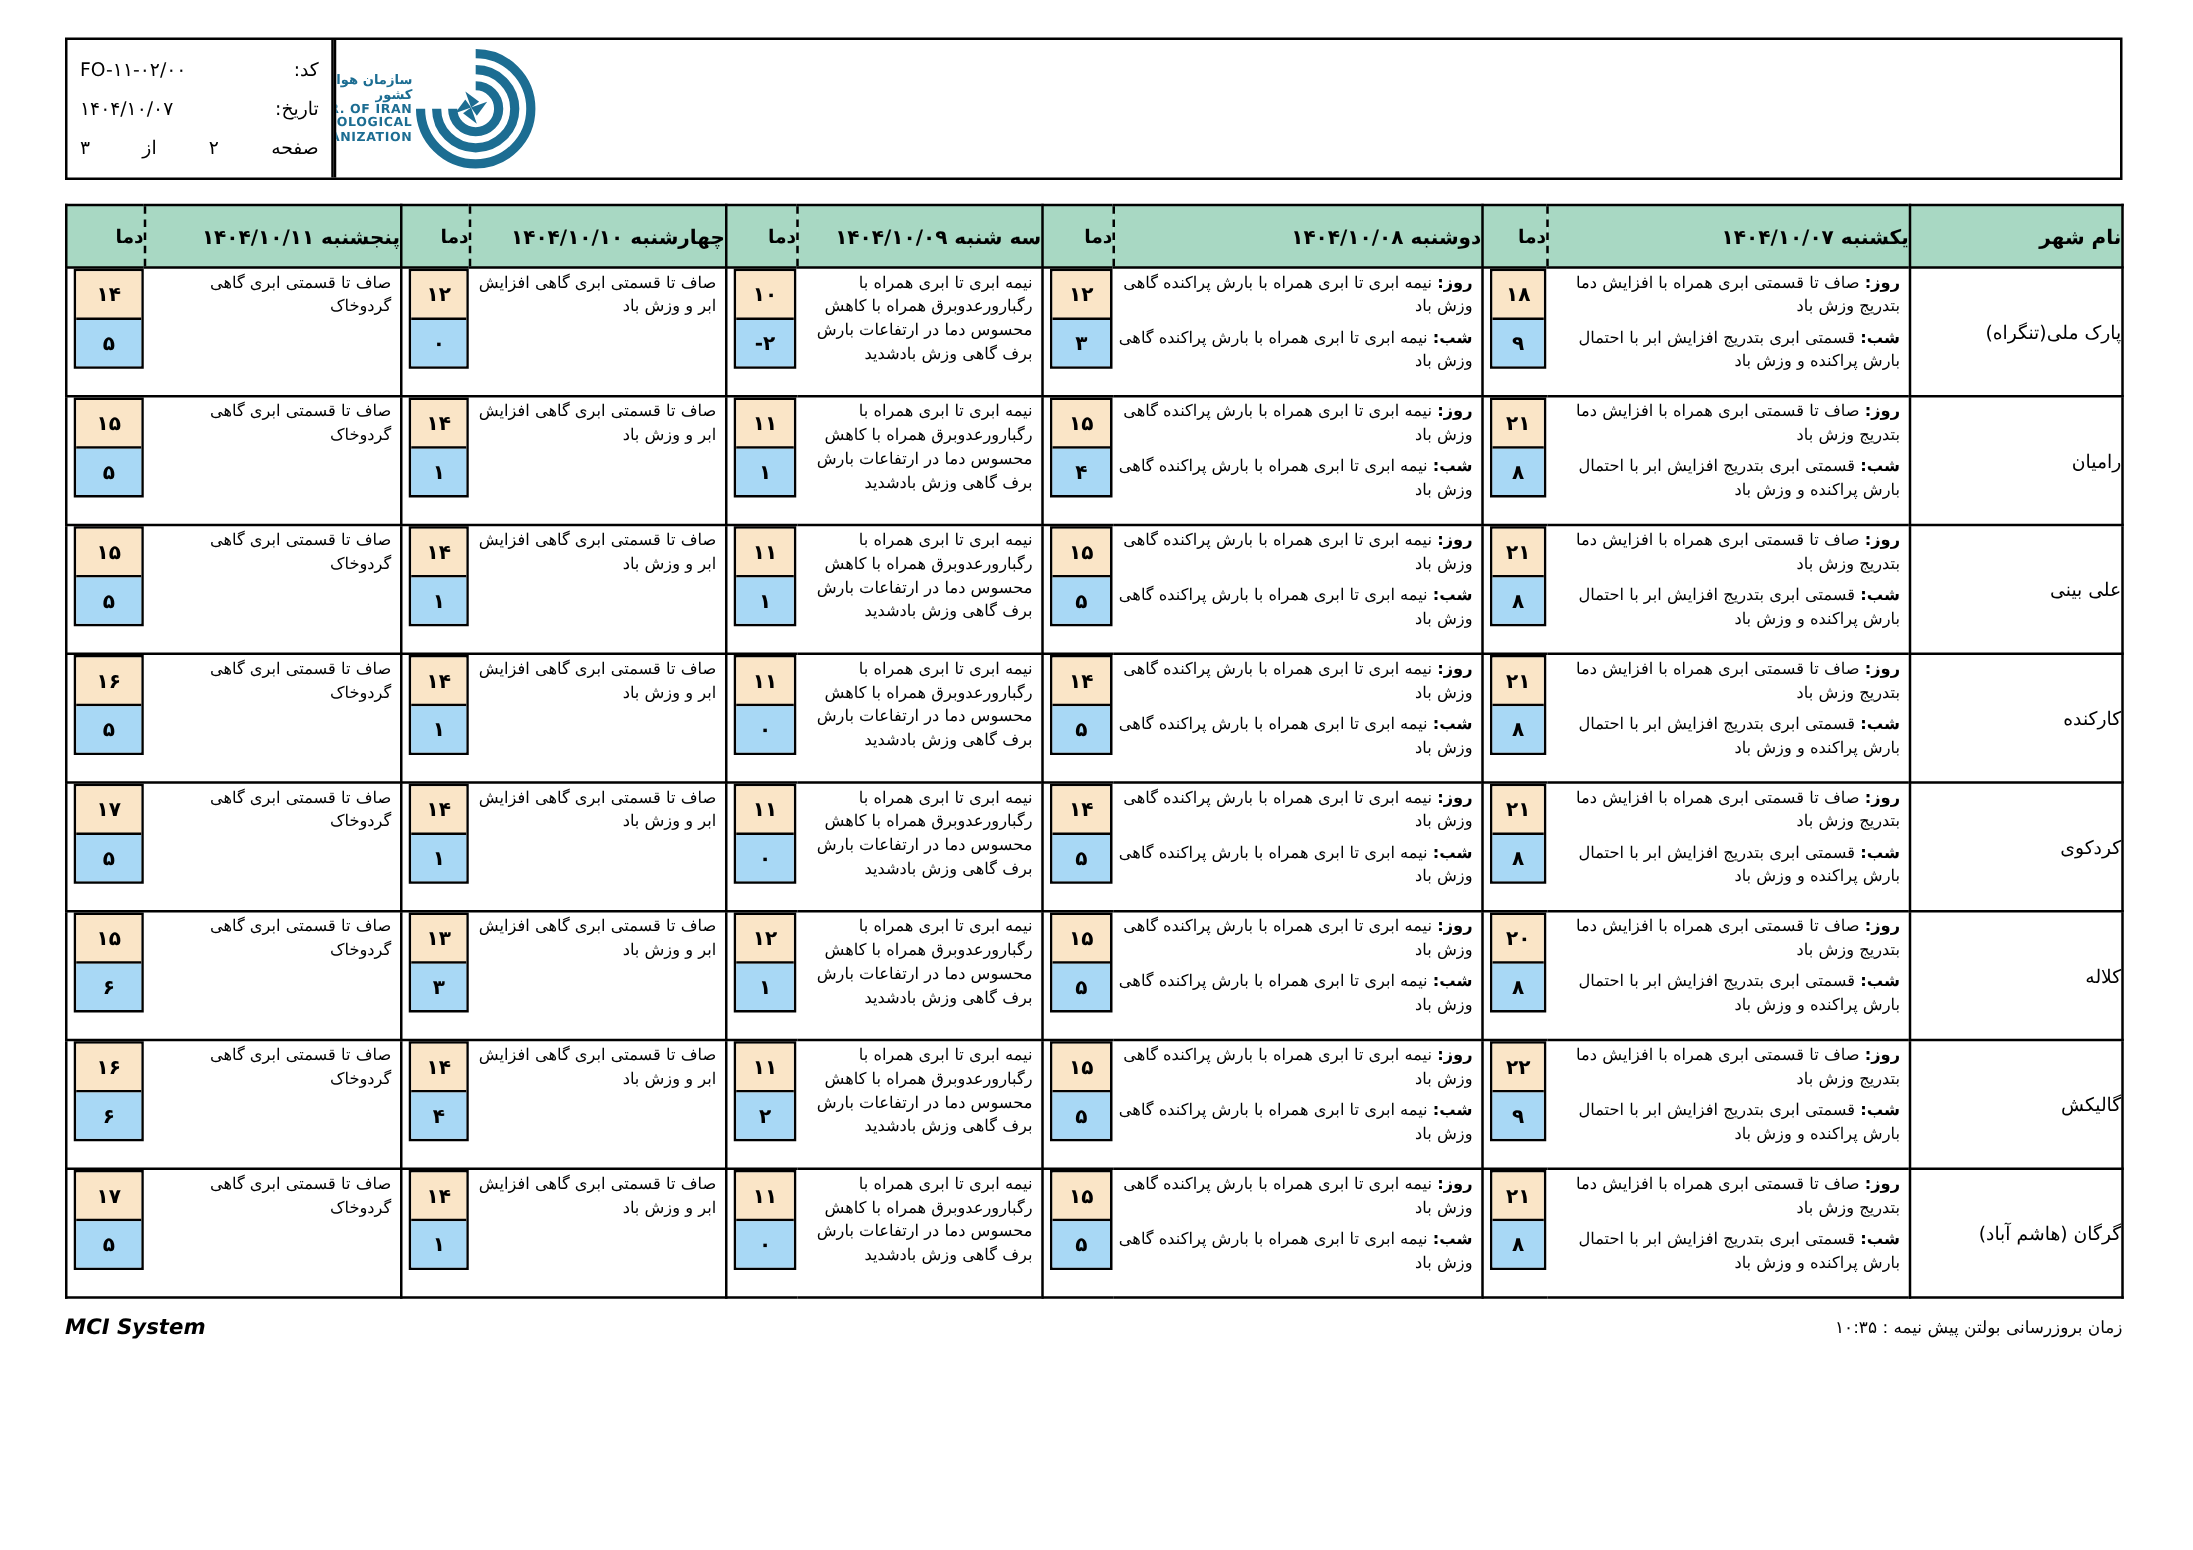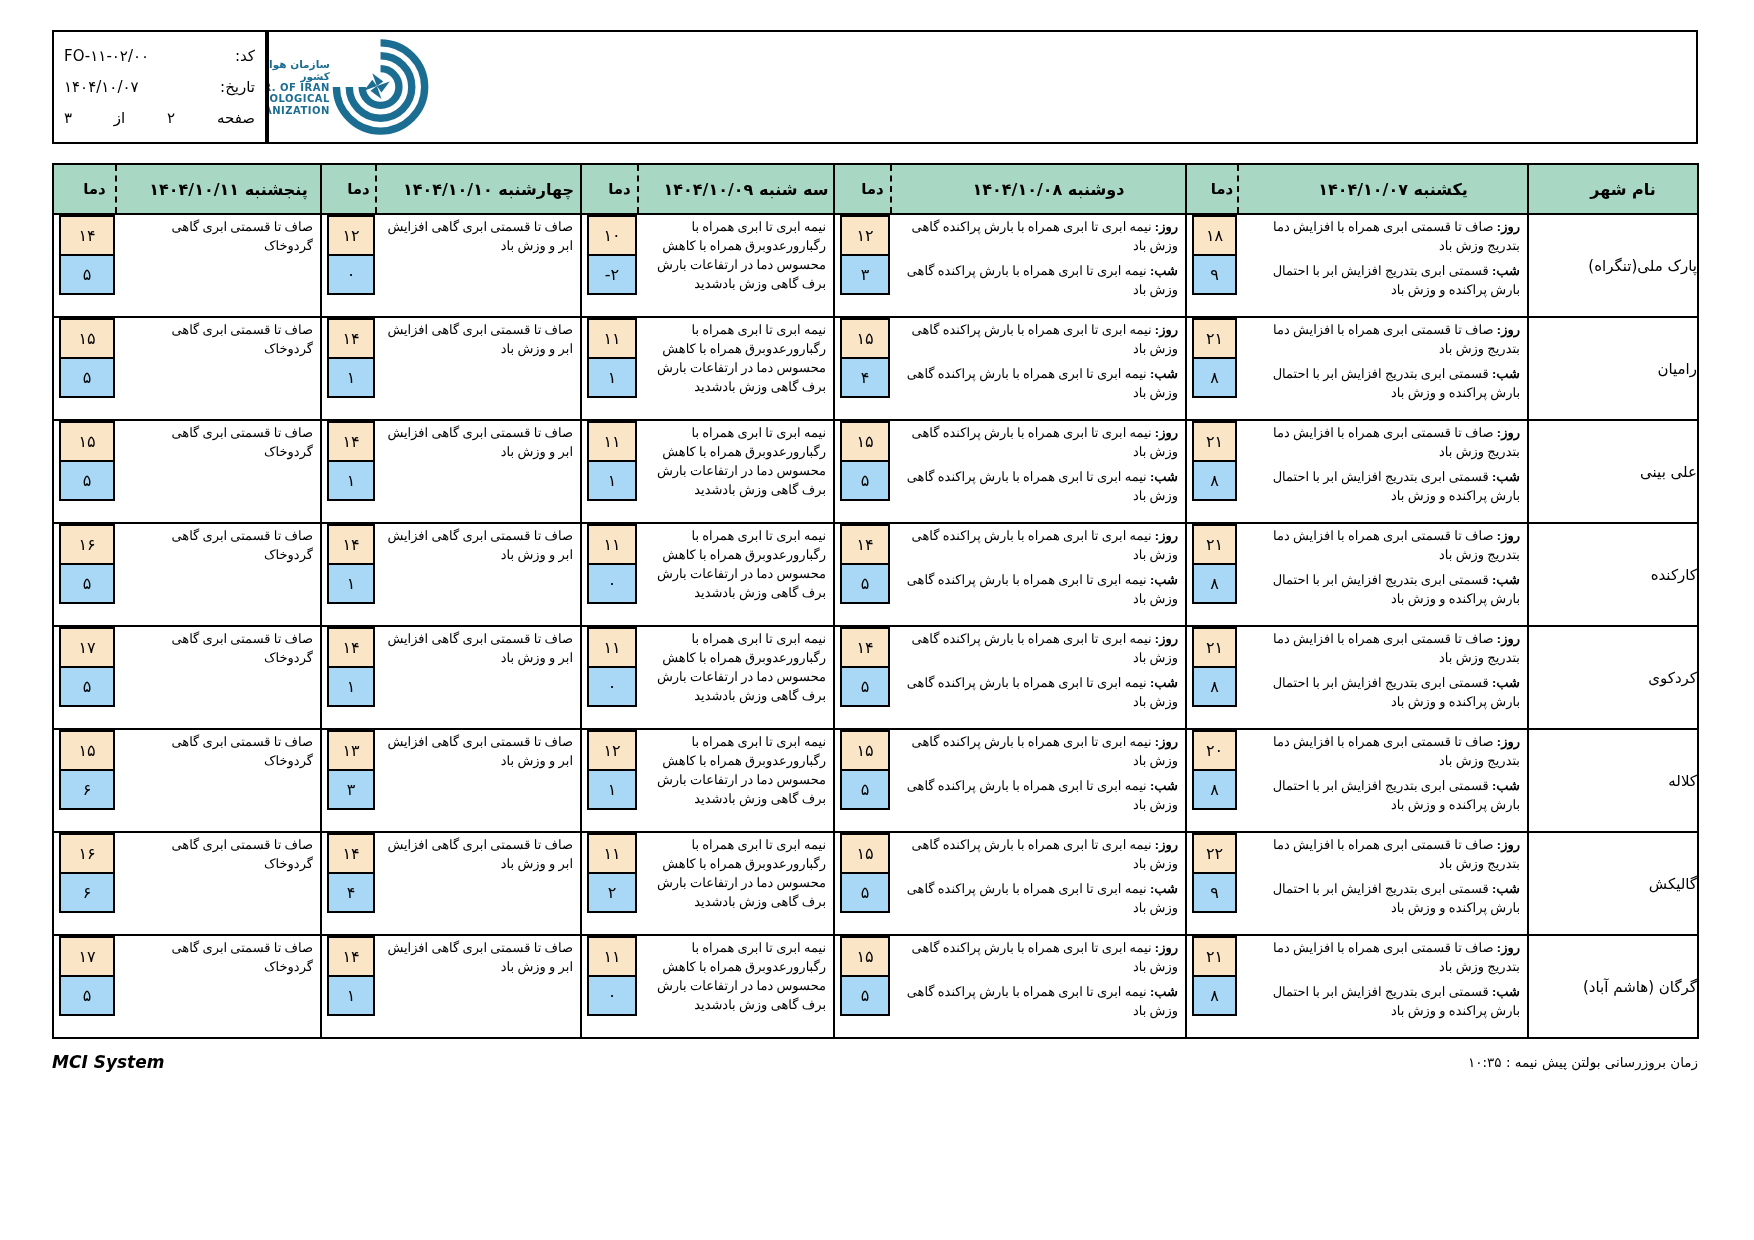--- a/index.html
+++ b/index.html
@@ -34,33 +34,33 @@
   .logo-txt .fa-line{font-size:10.5px;font-weight:bold;direction:rtl;}
   .logo-txt .en-line{font-size:10px;letter-spacing:.5px;font-weight:bold;}
   
   table.wx{
     position:absolute;left:52px;top:163px;width:1645px;
     border-collapse:collapse;table-layout:fixed;direction:rtl;
     border:2.5px solid #000;
   }
   table.wx th,table.wx td{border:2px solid #000;box-sizing:border-box;padding:0;}
   table.wx thead th{
-    background:#a8d8c3;height:50px;font-size:16px;font-weight:bold;text-align:center;padding-left:20px;
+    background:#a8d8c3;height:50px;font-size:16px;font-weight:bold;text-align:right;padding-left:20px;
   }
   table.wx thead th.day{border-left:2px dashed #000;}
   table.wx thead th.tmpH{border-right:2px dashed #000;font-size:15px;}
   table.wx tbody td{height:103px;background:#fff;}
-  table.wx tbody td.txt{border-left:hidden;vertical-align:top;text-align:right;font-family:Liberation Serif, serif;}
+  table.wx tbody td.txt{border-left:hidden;vertical-align:top;text-align:right;}
   table.wx tbody td.tmp{border-right:hidden;vertical-align:top;}
   table.wx tbody td.city{vertical-align:middle;text-align:right;font-size:15px;}
   .fc{font-size:13px;line-height:1.45;padding:3px 7px 3px 4px;direction:rtl;}
   .fc p{margin:0 0 6px 0;}
   .fc b{font-weight:bold;margin-top:29px;}
   .tbox{
-    width:calc(100% - 6px);margin:0 1px 0 5px;border:2px solid #000;box-sizing:border-box;
+    width:calc(100% - 6px);margin:0 1px 0 5px;border:2px solid #000;box-sizing:border-box;font-weight:bold;
   }
   .tbox .tmax{
     background:#fae5c7;height:37px;border-bottom:2px solid #000;
     display:flex;align-items:center;justify-content:center;
     font-size:16px;direction:ltr;
   }
   .tbox .tmin{
     background:#a8d8f5;height:37px;
     display:flex;align-items:center;justify-content:center;
     font-size:16px;direction:ltr;

